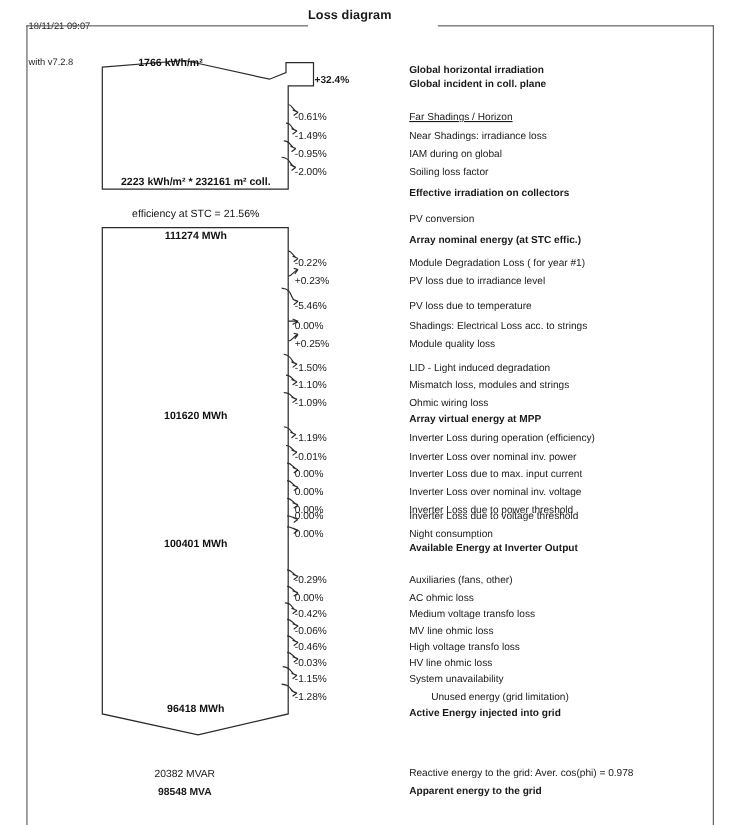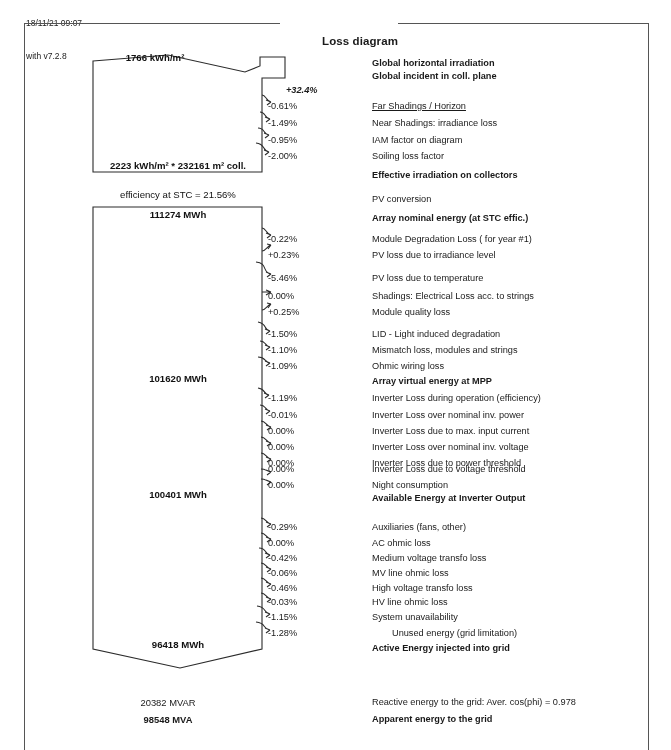--- a/index.html
+++ b/index.html
@@ -46,23 +46,23 @@
     position: absolute;
     left: 280px;
     top: 18px;
     width: 118px;
     height: 14px;
     background: #ffffff;
   }
   #diagram-title {
     position: absolute;
     left: 280px;
-    top: 35px;
+    top: 8px;
     width: 118px;
-    text-align: right;
+    text-align: left;
     font-size: 11.5px;
     font-weight: bold;
     color: #1a1a1a;
     letter-spacing: .1px;
   }
 
   
   #loss-svg {
     position: absolute;
     left: 0;
@@ -207,28 +207,28 @@
 <div class="node-value" style="left:68px; top:209px;">111274 MWh</div>
 
 <div class="node-value" style="left:68px; top:373px;">101620 MWh</div>
 
 <div class="node-value" style="left:68px; top:489px;">100401 MWh</div>
 
 <div class="node-value" style="left:68px; top:639px;">96418 MWh</div>
 
 <div id="rows-layer">
     <div class="desc bold" style="top: 58px;">Global horizontal irradiation</div>
-    <div class="pct bold" style="top: 85px; font-style: italic;">+32.4%</div>
+    <div class="pct bold" style="top: 67px;">+32.4%</div>
     <div class="desc bold" style="top: 71px;">Global incident in coll. plane</div>
     <div class="pct" style="top: 101px;">-0.61%</div>
     <div class="desc" style="top: 101px; text-decoration: underline;">Far Shadings / Horizon</div>
     <div class="pct" style="top: 118px;">-1.49%</div>
     <div class="desc" style="top: 118px;">Near Shadings: irradiance loss</div>
     <div class="pct" style="top: 135px;">-0.95%</div>
-    <div class="desc" style="top: 135px;">IAM factor on diagram</div>
+    <div class="desc" style="top: 135px;">IAM during on global</div>
     <div class="pct" style="top: 151px;">-2.00%</div>
     <div class="desc" style="top: 151px;">Soiling loss factor</div>
     <div class="desc bold" style="top: 170px;">Effective irradiation on collectors</div>
     <div class="desc" style="top: 194px;">PV conversion</div>
     <div class="desc bold" style="top: 213px;">Array nominal energy (at STC effic.)</div>
     <div class="pct" style="top: 234px;">-0.22%</div>
     <div class="desc" style="top: 234px;">Module Degradation Loss ( for year #1)</div>
     <div class="pct" style="top: 250px; text-align: center;">+0.23%</div>
     <div class="desc" style="top: 250px;">PV loss due to irradiance level</div>
     <div class="pct" style="top: 273px;">-5.46%</div>

